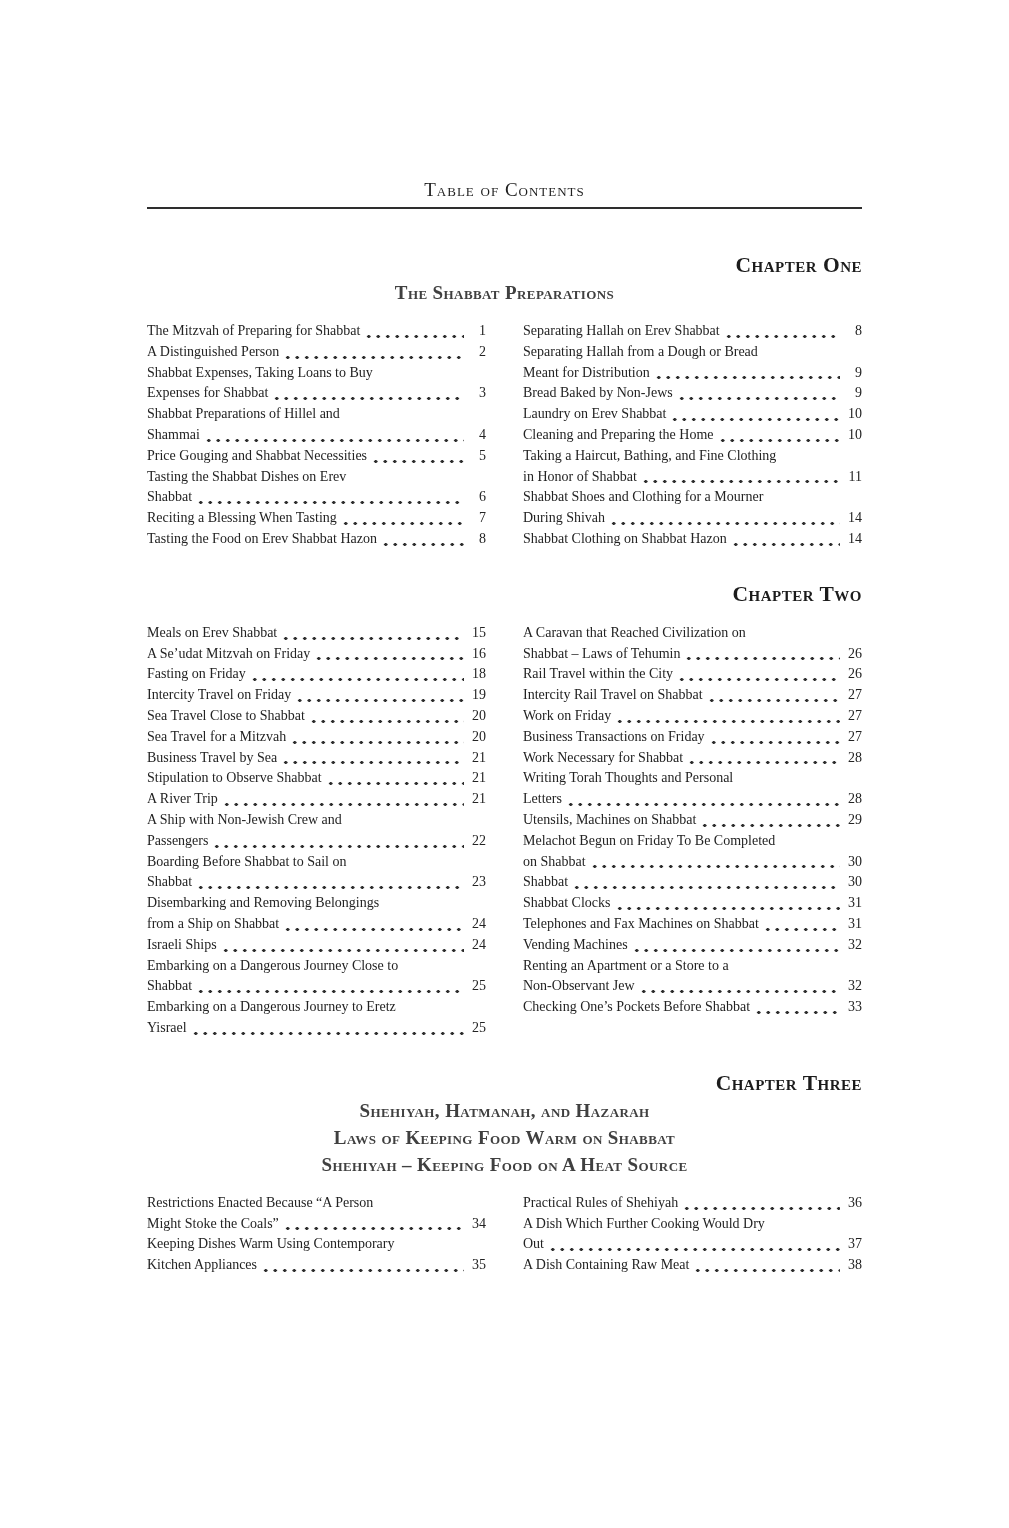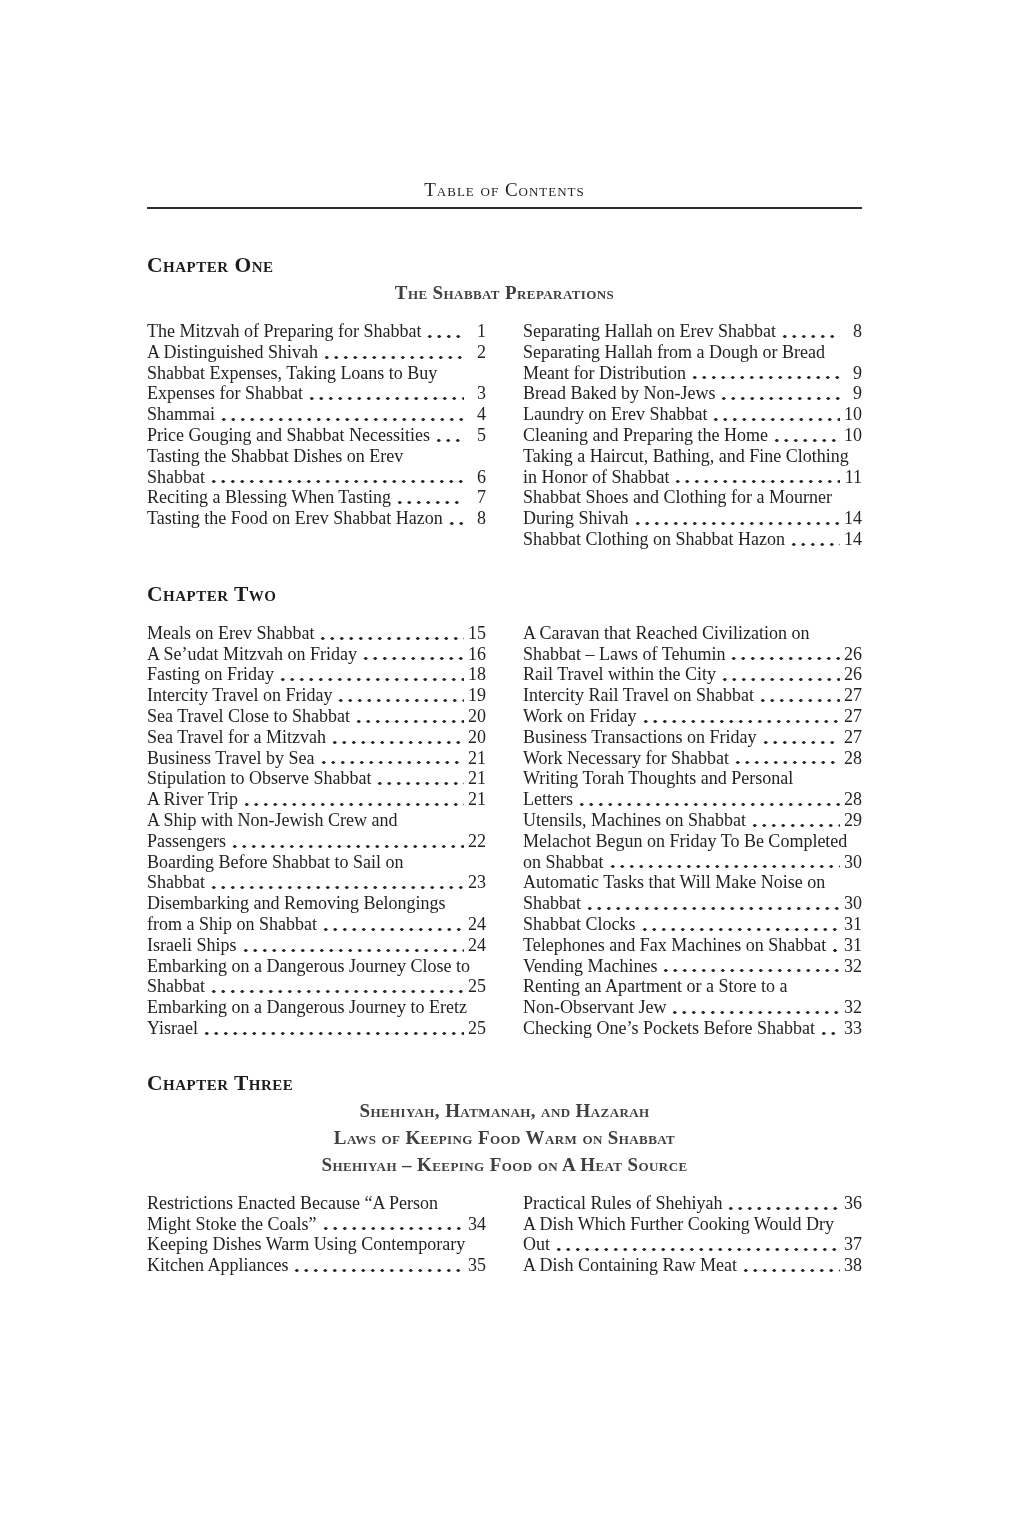--- a/index.html
+++ b/index.html
@@ -24,21 +24,21 @@
   .toc-title {
     font-variant: small-caps;
     font-size: 19px;
     letter-spacing: 1px;
     line-height: 20px;
     color: #1f1f1f;
   }
   .chapter { margin-top: 42px; }
   .chapter + .chapter { margin-top: 30px; }
   .ch-title {
-    text-align: left;
+    text-align: right;
     font-variant: small-caps;
     font-weight: bold;
     font-size: 21.5px;
     letter-spacing: 0.5px;
     line-height: 28px;
     color: #1c1c1c;
   }
   .ch-subtitle {
     text-align: center;
     font-variant: small-caps;
@@ -47,21 +47,21 @@
     letter-spacing: 0.4px;
     line-height: 27px;
     color: #404040;
   }
   .cols {
     display: flex;
     gap: 37px;
     margin-top: 15px;
   }
   .col { flex: 1 1 0; min-width: 0; }
-  .entry { font-size: 18px; }
+  .entry { font-size: 14px; }
   .entry .wrap,
   .entry .lastline { line-height: 20.8px; }
   .lastline { display: flex; align-items: baseline; }
   .entry .t { white-space: nowrap; }
   .dots {
     flex: 1 1 auto;
     align-self: flex-end;
     height: 7px;
     margin: 0 1px 2px 4px;
     background-image: radial-gradient(circle, #2b2b2b 1.45px, transparent 1.8px);
@@ -90,34 +90,35 @@
           <div class="col">
             <div class="entry">
               <div class="lastline">
                 <span class="t">The Mitzvah of Preparing for Shabbat</span>
                 <span class="dots"></span>
                 <span class="pg">1</span>
               </div>
             </div>
             <div class="entry">
               <div class="lastline">
-                <span class="t">A Distinguished Shivah</span>
+                <span class="t">A Distinguished Person</span>
                 <span class="dots"></span>
                 <span class="pg">2</span>
               </div>
             </div>
             <div class="entry">
               <div class="wrap">Shabbat Expenses, Taking Loans to Buy</div>
               <div class="lastline">
                 <span class="t">Expenses for Shabbat</span>
                 <span class="dots"></span>
                 <span class="pg">3</span>
               </div>
             </div>
             <div class="entry">
+              <div class="wrap">Shabbat Preparations of Hillel and</div>
               <div class="lastline">
                 <span class="t">Shammai</span>
                 <span class="dots"></span>
                 <span class="pg">4</span>
               </div>
             </div>
             <div class="entry">
               <div class="lastline">
                 <span class="t">Price Gouging and Shabbat Necessities</span>
                 <span class="dots"></span>
@@ -386,21 +387,20 @@
             </div>
             <div class="entry">
               <div class="wrap">Melachot Begun on Friday To Be Completed</div>
               <div class="lastline">
                 <span class="t">on Shabbat</span>
                 <span class="dots"></span>
                 <span class="pg">30</span>
               </div>
             </div>
             <div class="entry">
-              <div class="wrap">Automatic Tasks that Will Make Noise on</div>
               <div class="lastline">
                 <span class="t">Shabbat</span>
                 <span class="dots"></span>
                 <span class="pg">30</span>
               </div>
             </div>
             <div class="entry">
               <div class="lastline">
                 <span class="t">Shabbat Clocks</span>
                 <span class="dots"></span>

